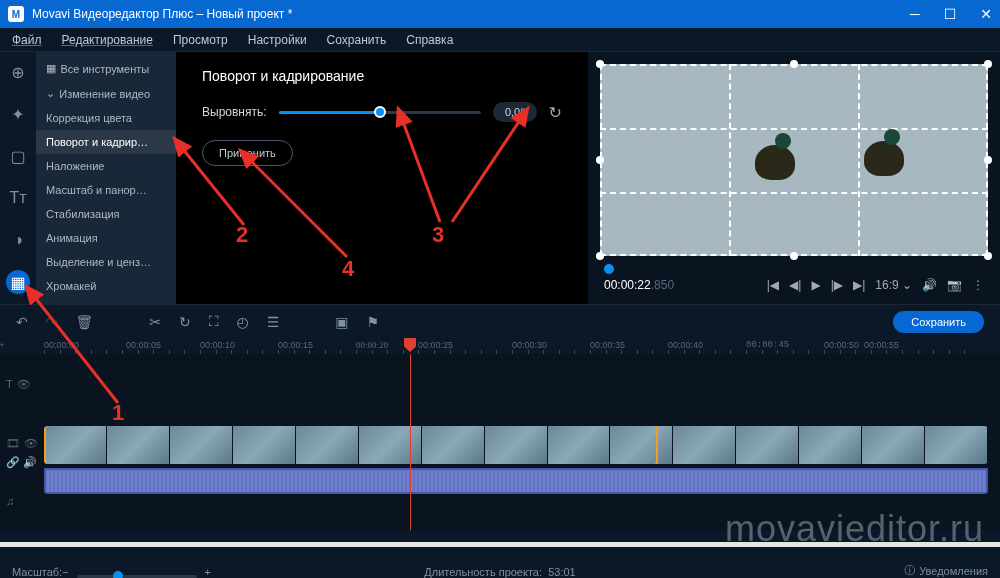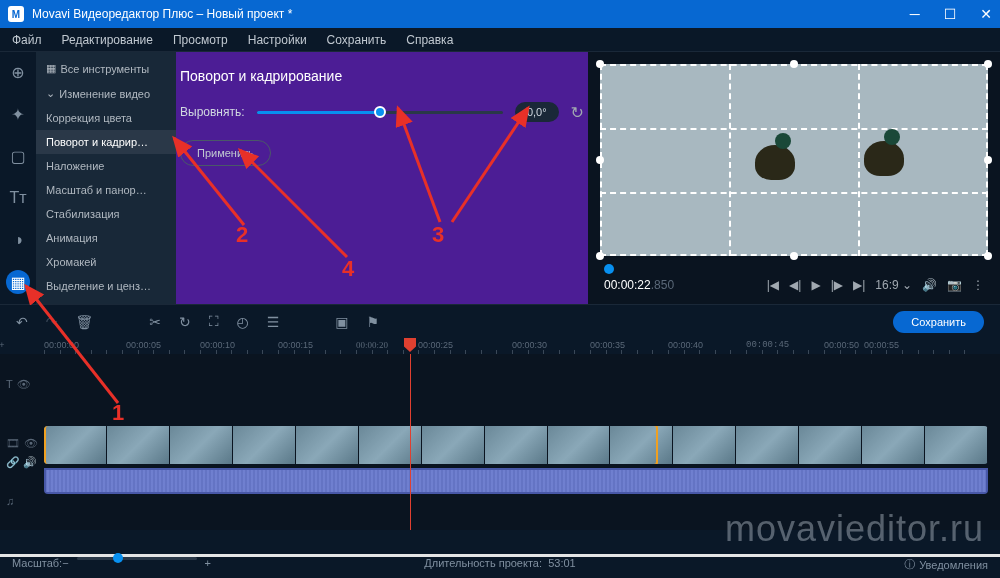--- a/index.html
+++ b/index.html
@@ -3,30 +3,30 @@
 <meta charset="utf-8">
 <style>
 * { margin: 0; padding: 0; box-sizing: border-box; font-family: Arial, sans-serif; }
 body { width: 1000px; height: 578px; background: #0a1828; overflow: hidden; position: relative; }
 .titlebar { height: 28px; background: #0768d2; display: flex; align-items: center; padding: 0 8px; color: #fff; font-size: 12px; }
 .titlebar .app-icon { width: 16px; height: 16px; background: #fff; border-radius: 3px; margin-right: 8px; display: flex; align-items: center; justify-content: center; font-size: 10px; color: #0768d2; font-weight: bold; }
 .titlebar .win-controls { margin-left: auto; display: flex; gap: 24px; }
 .titlebar .win-controls span { cursor: pointer; font-size: 14px; }
 .menubar { height: 24px; background: #0a1828; display: flex; align-items: center; padding: 0 12px; gap: 20px; color: #c0c8d0; font-size: 12px; border-bottom: 1px solid #1a2838; }
 .menubar span { cursor: pointer; }
-.menubar span.u { text-decoration-color: #5a6878; }
+.menubar span.u { text-decoration: underline; text-decoration-color: #5a6878; }
 .main { display: flex; height: 252px; }
 .sidebar-icons { width: 36px; background: #0a1828; display: flex; flex-direction: column; align-items: center; padding-top: 8px; gap: 18px; }
 .sidebar-icons .ico { width: 24px; height: 24px; display: flex; align-items: center; justify-content: center; color: #8090a0; cursor: pointer; font-size: 16px; }
 .sidebar-icons .ico.active { background: #0768d2; border-radius: 50%; color: #fff; }
 .tool-list { width: 140px; background: #182838; color: #b0b8c0; font-size: 11px; padding: 4px 0; overflow: hidden; }
 .tool-list .item { padding: 6px 10px; cursor: pointer; white-space: nowrap; overflow: hidden; text-overflow: ellipsis; }
 .tool-list .item.active { background: #2a3848; color: #fff; }
 .tool-list .item.header { display: flex; align-items: center; gap: 4px; }
-.panel { width: 412px; background: #4c1d95; padding: 16px 4px; color: #d0d8e0; }
+.panel { width: 412px; background: #000000; padding: 16px 26px; color: #d0d8e0; }
 .panel h3 { font-size: 14px; font-weight: normal; color: #fff; margin-bottom: 18px; }
 .panel .row { display: flex; align-items: center; gap: 12px; font-size: 12px; }
 .panel .slider-track { flex: 1; height: 3px; background: #2a3848; position: relative; border-radius: 2px; }
 .panel .slider-fill { position: absolute; left: 0; top: 0; height: 100%; width: 50%; background: #0890f0; border-radius: 2px; }
 .panel .slider-thumb { position: absolute; left: 50%; top: -5px; width: 12px; height: 12px; background: #0890f0; border: 2px solid #fff; border-radius: 50%; transform: translateX(-50%); }
 .panel .valbox { background: #1a2838; padding: 4px 12px; border-radius: 12px; font-size: 11px; }
 .panel .reset { font-size: 16px; color: #a0a8b0; cursor: pointer; }
 .panel .apply { margin-top: 18px; background: transparent; border: 1px solid #4a5868; color: #c0c8d0; padding: 6px 16px; border-radius: 16px; font-size: 11px; cursor: pointer; }
 .preview { flex: 1; background: #0a1420; padding: 8px; display: flex; flex-direction: column; }
 .preview .vid { flex: 1; background: #a8b8c0; position: relative; margin: 4px; }
@@ -54,21 +54,21 @@
 .tracks { height: 176px; background: #0a1420; position: relative; padding-left: 44px; }
 .track-icons { position: absolute; left: 0; top: 0; bottom: 0; width: 44px; display: flex; flex-direction: column; justify-content: center; gap: 6px; padding: 0 6px; color: #5a6878; font-size: 11px; }
 .track-icons div { display: flex; gap: 4px; }
 .video-track { position: absolute; left: 44px; right: 12px; top: 72px; height: 38px; background: #2a3848; border-radius: 4px; display: flex; overflow: hidden; }
 .video-track .clip-sel { position: absolute; left: 0; width: 65%; top: -2px; bottom: -2px; border: 2px solid #f0a020; border-radius: 4px; pointer-events: none; }
 .video-track .frame { flex: 1; background: linear-gradient(135deg,#6a8898 0%,#8aa8b8 50%,#5a7888 100%); border-right: 1px solid #0a1420; min-width: 0; }
 .audio-track { position: absolute; left: 44px; right: 12px; top: 114px; height: 26px; background: #4858a8; border-radius: 0 0 4px 4px; overflow: hidden; }
 .audio-track .wave { position: absolute; inset: 2px; background: repeating-linear-gradient(90deg,#6878c8 0px,#8898e8 2px,#6878c8 4px); opacity: 0.7; }
 .playhead { position: absolute; left: 41%; top: 0; bottom: 0; width: 1px; background: #e04030; }
 .playhead::before { content: ''; position: absolute; top: -16px; left: -6px; width: 12px; height: 14px; background: #e04030; clip-path: polygon(0 0,100% 0,100% 60%,50% 100%,0 60%); }
-.bottombar { position: absolute; bottom: 0; left: 0; right: 0; height: 24px; background: #0a1828; display: flex; align-items: flex-start; padding: 0 12px; color: #8090a0; font-size: 11px; border-top: 3px solid #e5e5e5; }
+.bottombar { position: absolute; bottom: 0; left: 0; right: 0; height: 36px; background: #0a1828; display: flex; align-items: flex-end; padding: 0 12px; color: #8090a0; font-size: 11px; border-top: 5px solid #e5e5e5; }
 .bottombar .zslider { width: 120px; height: 3px; background: #2a3848; margin: 0 8px; position: relative; border-radius: 2px; }
 .bottombar .zslider::after { content: ''; position: absolute; left: 30%; top: -4px; width: 10px; height: 10px; background: #0890f0; border-radius: 50%; }
 .bottombar .dur { position: absolute; left: 50%; transform: translateX(-50%); }
 .bottombar .notif { margin-left: auto; display: flex; align-items: center; gap: 4px; }
 .annot { position: absolute; color: #e83028; font-size: 22px; font-weight: bold; pointer-events: none; z-index: 100; }
 .arrow { position: absolute; pointer-events: none; z-index: 99; }
 .watermark { position: absolute; right: 16px; bottom: 28px; font-size: 36px; color: rgba(200,210,220,0.4); font-family: Arial; letter-spacing: 1px; z-index: 200; }
 </style>
 </head>
 <body>
@@ -110,22 +110,22 @@
     <div class="item header">
         <span>⌄</span>
         <span>Изменение видео</span>
       </div>
     <div class="item">Коррекция цвета</div>
     <div class="item active">Поворот и кадрир…</div>
     <div class="item">Наложение</div>
     <div class="item">Масштаб и панор…</div>
     <div class="item">Стабилизация</div>
     <div class="item">Анимация</div>
+    <div class="item">Выделение и ценз…</div>
     <div class="item">Хромакей</div>
-    <div class="item">Выделение и ценз…</div>
     <div class="item">Распознавание с…</div>
   </div>
 
   <div class="panel">
     <h3>Поворот и кадрирование</h3>
     <div class="row">
       <span>Выровнять:</span>
       <div class="slider-track">
         <div class="slider-fill"></div>
         <div class="slider-thumb"></div>

